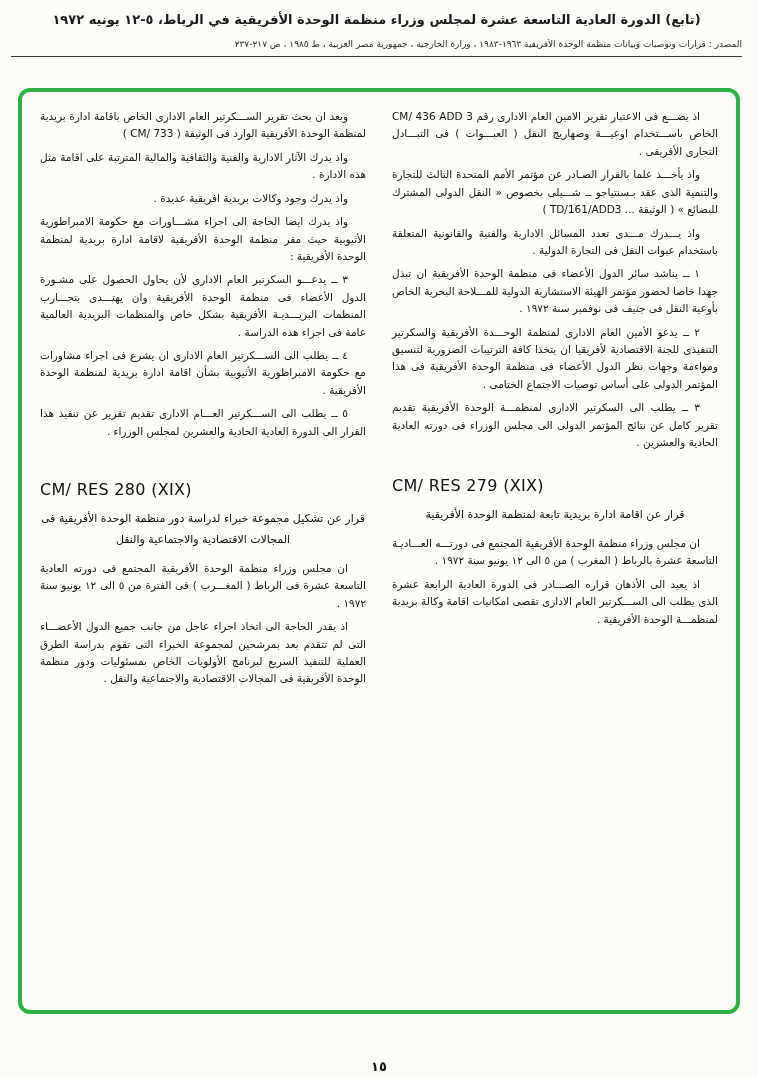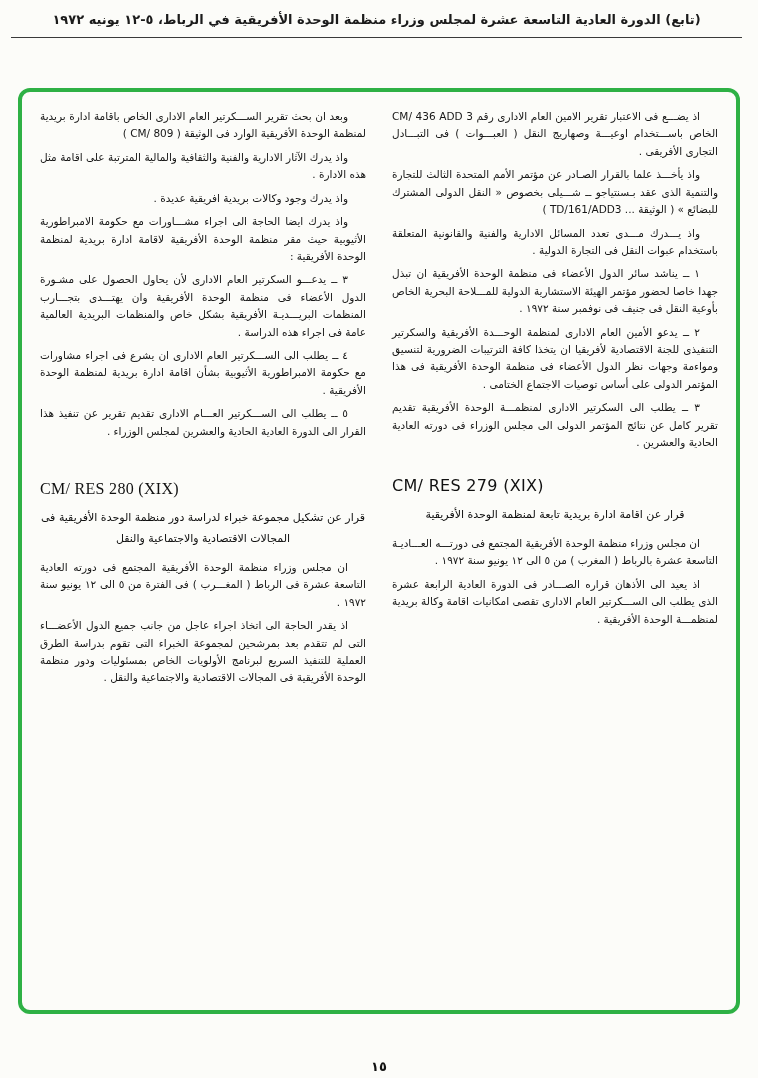--- a/index.html
+++ b/index.html
@@ -26,58 +26,59 @@
   .columns{display:flex;direction:rtl;gap:26px;height:100%;}
   .col{flex:1;min-width:0;direction:rtl;}
   .para{
     font-size:10.5px;line-height:1.66;text-align:justify;text-justify:inter-word;
     text-indent:18px;margin:0 0 6px 0;color:#161616;
   }
   .doccode{
     direction:ltr;text-align:left;font-size:16px;color:#111;
     margin:24px 0 10px 0;letter-spacing:0.3px;
   }
-  .doccode.big-gap{margin-top:40px;font-family:Liberation Serif, serif;}
+  .doccode.big-gap{margin-top:40px;}
   .res-title{
     font-weight:normal;text-align:center;font-size:11px;line-height:1.85;
     margin:0 0 10px 0;color:#101010;
   }
   .page-number{
     position:absolute;bottom:4px;left:0;right:0;text-align:center;
     font-size:13px;font-weight:bold;color:#111;
   }
 </style>
 </head>
 <body>
 
 <div class="page">
 
   <div class="header">
     <div class="doc-title">(تابع) الدورة العادية التاسعة عشرة لمجلس وزراء منظمة الوحدة الأفريقية في الرباط، ٥-١٢ يونيه ١٩٧٢</div>
+    <div class="doc-source">المصدر : قرارات وتوصيات وبيانات منظمة الوحدة الأفريقية ١٩٦٣-١٩٨٣ ، وزارة الخارجية ، جمهورية مصر العربية ، ط ١٩٨٥ ، ص ٢١٧-٢٣٧</div>
     <div class="rule"></div>
   </div>
 
   <div class="frame">
     <div class="columns">
 
       <div class="col">
         <p class="para">اذ يضـــع فى الاعتبار تقرير الامين العام الادارى رقم CM/ 436 ADD 3 الخاص باســـتخدام اوعيـــة وصهاريج النقل ( العبـــوات ) فى التبـــادل التجارى الأفريقى .</p>
         <p class="para">واذ يأخـــذ علما بالقرار الصـادر عن مؤتمر الأمم المتحدة الثالث للتجارة والتنمية الذى عقد بـسنتياجو ــ شـــيلى بخصوص « النقل الدولى المشترك للبضائع » ( الوثيقة ... TD/161/ADD3 )</p>
         <p class="para">واذ يـــدرك مـــدى تعدد المسائل الادارية والفنية والقانونية المتعلقة باستخدام عبوات النقل فى التجارة الدولية .</p>
         <p class="para">١ ــ يناشد سائر الدول الأعضاء فى منظمة الوحدة الأفريقية ان تبذل جهدا خاصا لحضور مؤتمر الهيئة الاستشارية الدولية للمـــلاحة البحرية الخاص بأوعية النقل فى جنيف فى نوفمبر سنة ١٩٧٢ .</p>
         <p class="para">٢ ــ يدعو الأمين العام الادارى لمنظمة الوحـــدة الأفريقية والسكرتير التنفيذى للجنة الاقتصادية لأفريقيا ان يتخذا كافة الترتيبات الضرورية لتنسيق ومواءمة وجهات نظر الدول الأعضاء فى منظمة الوحدة الأفريقية فى هذا المؤتمر الدولى على أساس توصيات الاجتماع الختامى .</p>
         <p class="para">٣ ــ يطلب الى السكرتير الادارى لمنظمـــة الوحدة الأفريقية تقديم تقرير كامل عن نتائج المؤتمر الدولى الى مجلس الوزراء فى دورته العادية الحادية والعشرين .</p>
         <div class="doccode">CM/ RES 279 (XIX)</div>
         <div class="res-title">قرار عن اقامة ادارة بريدية تابعة لمنظمة الوحدة الأفريقية</div>
         <p class="para">ان مجلس وزراء منظمة الوحدة الأفريقية المجتمع فى دورتـــه العـــاديـة التاسعة عشرة بالرباط ( المغرب ) من ٥ الى ١٢ يونيو سنة ١٩٧٢ .</p>
         <p class="para">اذ يعيد الى الأذهان قراره الصـــادر فى الدورة العادية الرابعة عشرة الذى يطلب الى الســـكرتير العام الادارى تقصى امكانيات اقامة وكالة بريدية لمنظمـــة الوحدة الأفريقية .</p>
       </div>
 
       <div class="col">
-        <p class="para">وبعد ان بحث تقرير الســـكرتير العام الادارى الخاص باقامة ادارة بريدية لمنظمة الوحدة الأفريقية الوارد فى الوثيقة ( CM/ 809 )</p>
+        <p class="para">وبعد ان بحث تقرير الســـكرتير العام الادارى الخاص باقامة ادارة بريدية لمنظمة الوحدة الأفريقية الوارد فى الوثيقة ( CM/ 733 )</p>
         <p class="para">واذ يدرك الآثار الادارية والفنية والثقافية والمالية المترتبة على اقامة مثل هذه الادارة .</p>
         <p class="para">واذ يدرك وجود وكالات بريدية افريقية عديدة .</p>
         <p class="para">واذ يدرك ايضا الحاجة الى اجراء مشـــاورات مع حكومة الامبراطورية الأثيوبية حيث مقر منظمة الوحدة الأفريقية لاقامة ادارة بريدية لمنظمة الوحدة الأفريقية :</p>
         <p class="para">٣ ــ يدعـــو السكرتير العام الادارى لأن يحاول الحصول على مشـورة الدول الأعضاء فى منظمة الوحدة الأفريقية وان يهتـــدى بتجـــارب المنظمات البريـــديـة الأفريقية بشكل خاص والمنظمات البريدية العالمية عامة فى اجراء هذه الدراسة .</p>
         <p class="para">٤ ــ يطلب الى الســـكرتير العام الادارى ان يشرع فى اجراء مشاورات مع حكومة الامبراطورية الأثيوبية بشأن اقامة ادارة بريدية لمنظمة الوحدة الأفريقية .</p>
         <p class="para">٥ ــ يطلب الى الســـكرتير العـــام الادارى تقديم تقرير عن تنفيذ هذا القرار الى الدورة العادية الحادية والعشرين لمجلس الوزراء .</p>
         <div class="doccode big-gap">CM/ RES 280 (XIX)</div>
         <div class="res-title">قرار عن تشكيل مجموعة خبراء لدراسة دور منظمة الوحدة الأفريقية فى المجالات الاقتصادية والاجتماعية والنقل</div>
         <p class="para">ان مجلس وزراء منظمة الوحدة الأفريقية المجتمع فى دورته العادية التاسعة عشرة فى الرباط ( المغـــرب ) فى الفترة من ٥ الى ١٢ يونيو سنة ١٩٧٢ .</p>
         <p class="para">اذ يقدر الحاجة الى اتخاذ اجراء عاجل من جانب جميع الدول الأعضـــاء التى لم تتقدم بعد بمرشحين لمجموعة الخبراء التى تقوم بدراسة الطرق العملية للتنفيذ السريع لبرنامج الأولويات الخاص بمسئوليات ودور منظمة الوحدة الأفريقية فى المجالات الاقتصادية والاجتماعية والنقل .</p>

